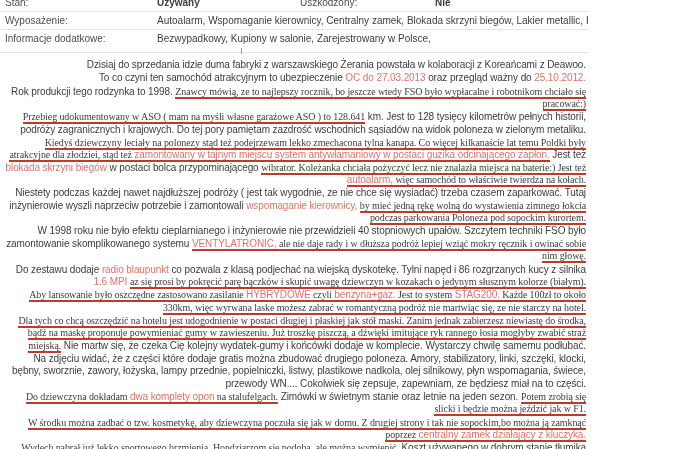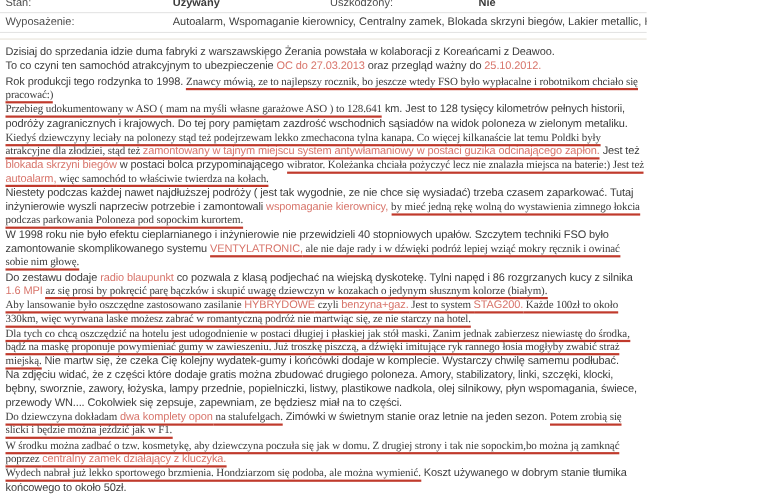--- a/index.html
+++ b/index.html
@@ -19,21 +19,21 @@
   .plabel.c3{left:300px;}
   .pvalue.c4{left:435px;}
   .section-divider{border-top:1px solid var(--section-divider);margin-top:5px;}
   .cursor-tick{position:absolute;left:241px;top:48px;width:1px;height:6px;background:#9a9a9a;}
   
   .description{
     padding:6px 2px 0 5px;
     font-size:10px;line-height:12.35px;color:var(--body-text);
     letter-spacing:-0.1px;
   }
-  .description p{margin:0 0 1px 0;}
+  .description p{margin:0 0 1px 0;text-align:right;}
   .plain{}
   .red{color:var(--red-text);}
   .underline{border-bottom:2px solid var(--underline);font-family:Liberation Serif, serif;}
   .red-underline{color:var(--red-text);border-bottom:2px solid var(--underline);}
 </style>
 </head>
 <body>
 
 <div class="page">
 
@@ -41,33 +41,37 @@
     <div class="prow sep">
       <span class="plabel">Stan:</span>
       <span class="pvalue bold">Używany</span>
       <span class="plabel c3">Uszkodzony:</span>
       <span class="pvalue bold c4">Nie</span>
     </div>
     <div class="prow sep">
       <span class="plabel">Wyposażenie:</span>
       <span class="pvalue">Autoalarm, Wspomaganie kierownicy, Centralny zamek, Blokada skrzyni biegów, Lakier metallic, Hak,</span>
     </div>
+    <div class="prow">
+      <span class="plabel">Informacje dodatkowe:</span>
+      <span class="pvalue">Bezwypadkowy, Kupiony w salonie, Zarejestrowany w Polsce,</span>
+    </div>
   </div>
 
   <div class="section-divider"></div>
   <div class="cursor-tick"></div>
 
   <div class="description">
       <p><span class="plain">Dzisiaj do sprzedania idzie duma fabryki z warszawskiego Żerania powstała w kolaboracji z Koreańcami z Deawoo.</span></p>
       <p><span class="plain">To co czyni ten samochód atrakcyjnym to ubezpieczenie </span><span class="red">OC do 27.03.2013</span><span class="plain"> oraz przegląd ważny do </span><span class="red">25.10.2012.</span></p>
       <p><span class="plain">Rok produkcji tego rodzynka to 1998. </span><span class="underline">Znawcy mówią, ze to najlepszy rocznik, bo jeszcze wtedy FSO było wypłacalne i robotnikom chciało się pracować:)</span></p>
       <p><span class="underline">Przebieg udokumentowany w ASO ( mam na myśli własne garażowe ASO ) to 128.641</span><span class="plain"> km. Jest to 128 tysięcy kilometrów pełnych historii, podróży zagranicznych i krajowych. Do tej pory pamiętam zazdrość wschodnich sąsiadów na widok poloneza w zielonym metaliku.</span></p>
       <p><span class="underline">Kiedyś dziewczyny leciały na polonezy stąd też podejrzewam lekko zmechacona tylna kanapa. Co więcej kilkanaście lat temu Poldki były atrakcyjne dla złodziei, stąd też </span><span class="red-underline">zamontowany w tajnym miejscu system antywłamaniowy w postaci guzika odcinającego zapłon.</span><span class="plain"> Jest też </span><span class="red">blokada skrzyni biegów</span><span class="plain"> w postaci bolca przypominającego </span><span class="underline">wibrator. Koleżanka chciała pożyczyć lecz nie znalazła miejsca na baterie:) Jest też </span><span class="red-underline">autoalarm,</span><span class="underline"> więc samochód to właściwie twierdza na kołach.</span></p>
       <p><span class="plain">Niestety podczas każdej nawet najdłuższej podróży ( jest tak wygodnie, ze nie chce się wysiadać) trzeba czasem zaparkować. Tutaj inżynierowie wyszli naprzeciw potrzebie i zamontowali </span><span class="red">wspomaganie kierownicy,</span><span class="plain"> </span><span class="underline">by mieć jedną rękę wolną do wystawienia zimnego łokcia podczas parkowania Poloneza pod sopockim kurortem.</span></p>
-      <p><span class="plain">W 1998 roku nie było efektu cieplarnianego i inżynierowie nie przewidzieli 40 stopniowych upałów. Szczytem techniki FSO było zamontowanie skomplikowanego systemu </span><span class="red-underline">VENTYLATRONIC,</span><span class="underline"> ale nie daje rady i w dźwięki podróż lepiej wziąć mokry ręcznik i owinać sobie nim głowę.</span></p>
+      <p><span class="plain">W 1998 roku nie było efektu cieplarnianego i inżynierowie nie przewidzieli 40 stopniowych upałów. Szczytem techniki FSO było zamontowanie skomplikowanego systemu </span><span class="red-underline">VENTYLATRONIC,</span><span class="underline"> ale nie daje rady i w dłuższa podróż lepiej wziąć mokry ręcznik i owinać sobie nim głowę.</span></p>
       <p><span class="plain">Do zestawu dodaje </span><span class="red">radio blaupunkt</span><span class="plain"> co pozwala z klasą podjechać na wiejską dyskotekę. Tylni napęd i 86 rozgrzanych kucy z silnika </span><span class="red">1.6 MPI</span><span class="plain"> </span><span class="underline">az się prosi by pokręcić parę bączków i skupić uwagę dziewczyn w kozakach o jedynym słusznym kolorze (białym).</span></p>
       <p><span class="underline">Aby lansowanie było oszczędne zastosowano zasilanie </span><span class="red-underline">HYBRYDOWE</span><span class="underline"> czyli </span><span class="red-underline">benzyna+gaz.</span><span class="underline"> Jest to system </span><span class="red-underline">STAG200.</span><span class="underline"> Każde 100zł to około 330km, więc wyrwana laske możesz zabrać w romantyczną podróż nie martwiąc się, ze nie starczy na hotel.</span></p>
       <p><span class="underline">Dla tych co chcą oszczędzić na hotelu jest udogodnienie w postaci długiej i płaskiej jak stół maski. Zanim jednak zabierzesz niewiastę do środka, bądź na maskę proponuje powymieniać gumy w zawieszeniu. Już troszkę piszczą, a dźwięki imitujące ryk rannego łosia mogłyby zwabić straż miejską.</span><span class="plain"> Nie martw się, że czeka Cię kolejny wydatek-gumy i końcówki dodaje w komplecie. Wystarczy chwilę samemu podłubać.</span></p>
       <p><span class="plain">Na zdjęciu widać, że z części które dodaje gratis można zbudować drugiego poloneza. Amory, stabilizatory, linki, szczęki, klocki, bębny, sworznie, zawory, łożyska, lampy przednie, popielniczki, listwy, plastikowe nadkola, olej silnikowy, płyn wspomagania, świece, przewody WN.... Cokolwiek się zepsuje, zapewniam, ze będziesz miał na to części.</span></p>
       <p><span class="underline">Do dziewczyna dokładam </span><span class="red-underline">dwa komplety opon</span><span class="underline"> na stalufelgach.</span><span class="plain"> Zimówki w świetnym stanie oraz letnie na jeden sezon. </span><span class="underline">Potem zrobią się slicki i będzie można jeździć jak w F1.</span></p>
       <p><span class="underline">W środku można zadbać o tzw. kosmetykę, aby dziewczyna poczuła się jak w domu. Z drugiej strony i tak nie sopockim,bo można ją zamknąć poprzez </span><span class="red-underline">centralny zamek działający z kluczyka.</span></p>
       <p><span class="underline">Wydech nabrał już lekko sportowego brzmienia. Hondziarzom się podoba, ale można wymienić.</span><span class="plain"> Koszt używanego w dobrym stanie tłumika końcowego to około 50zł.</span></p>
     </div>
 
 </div>

